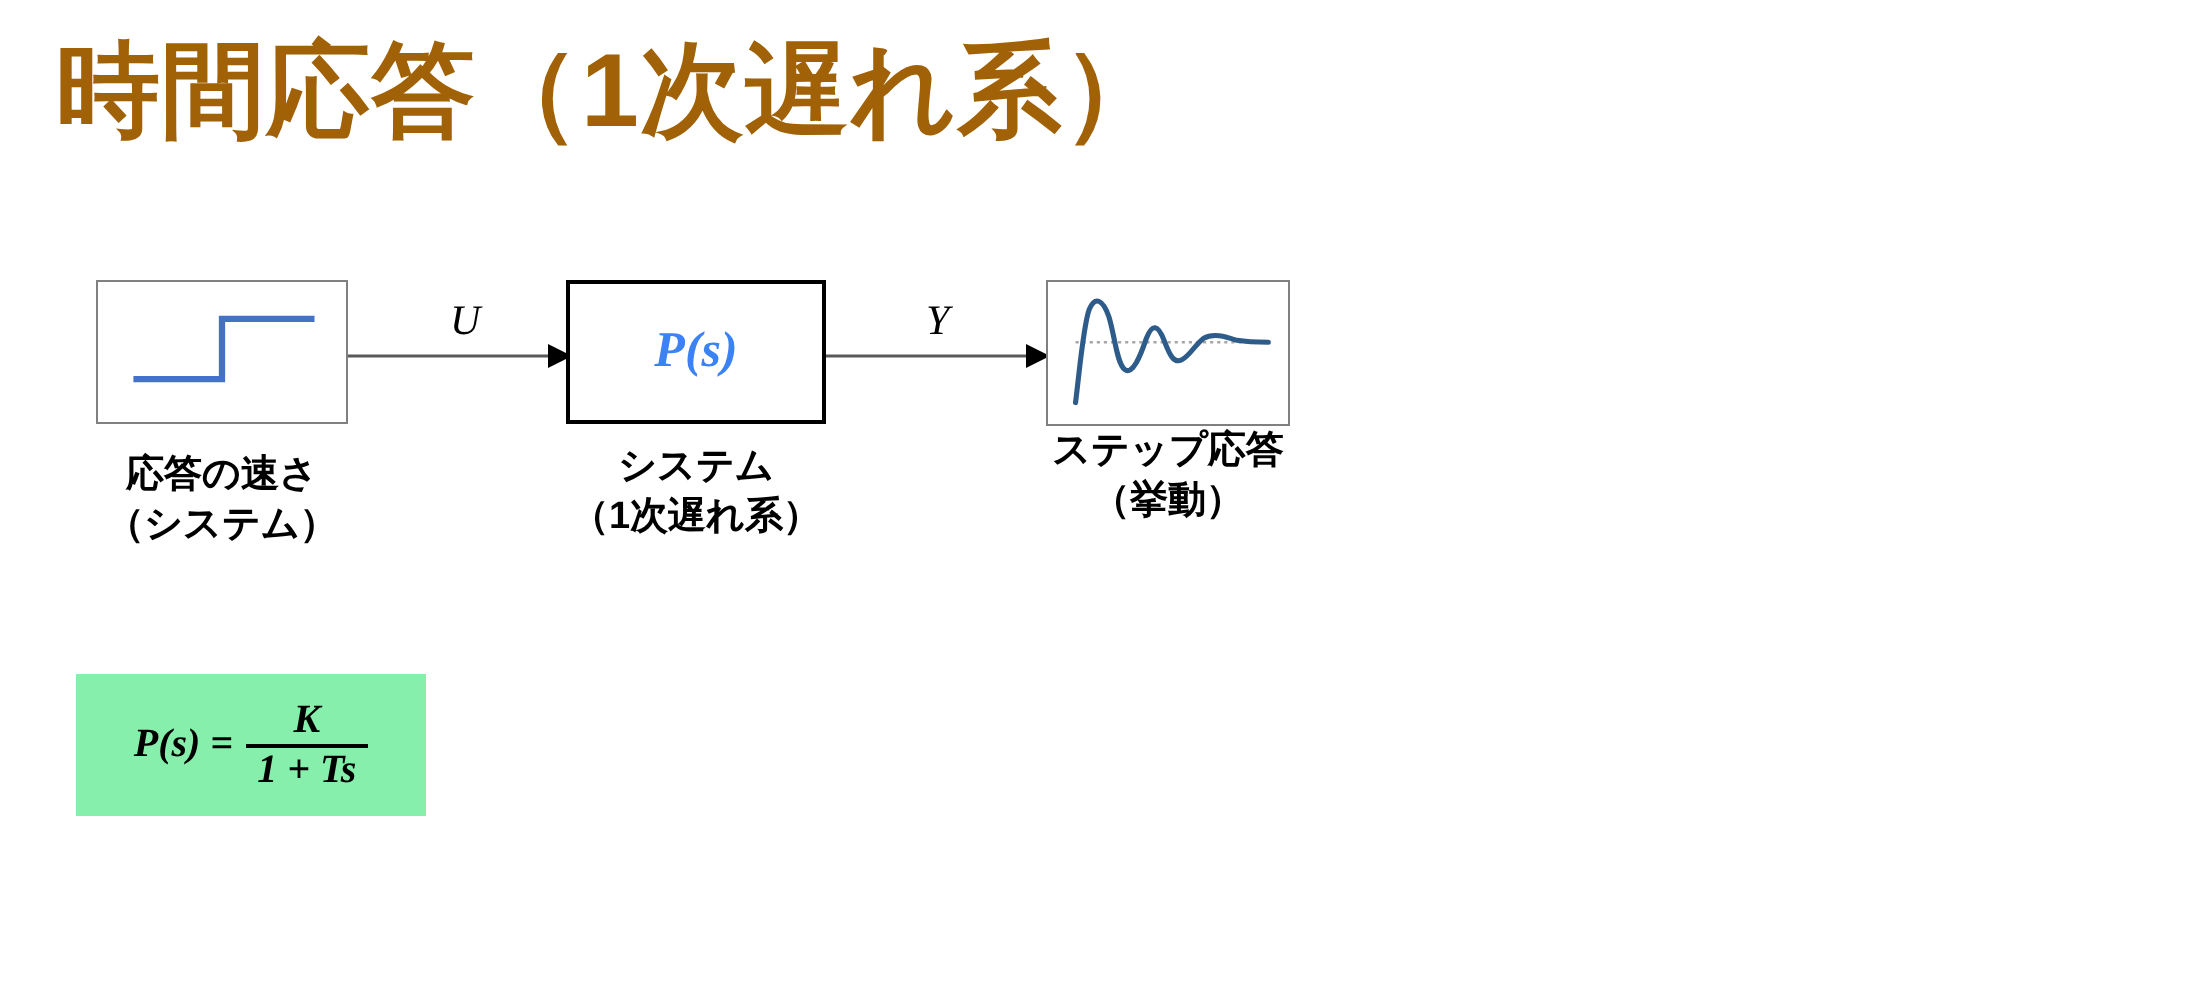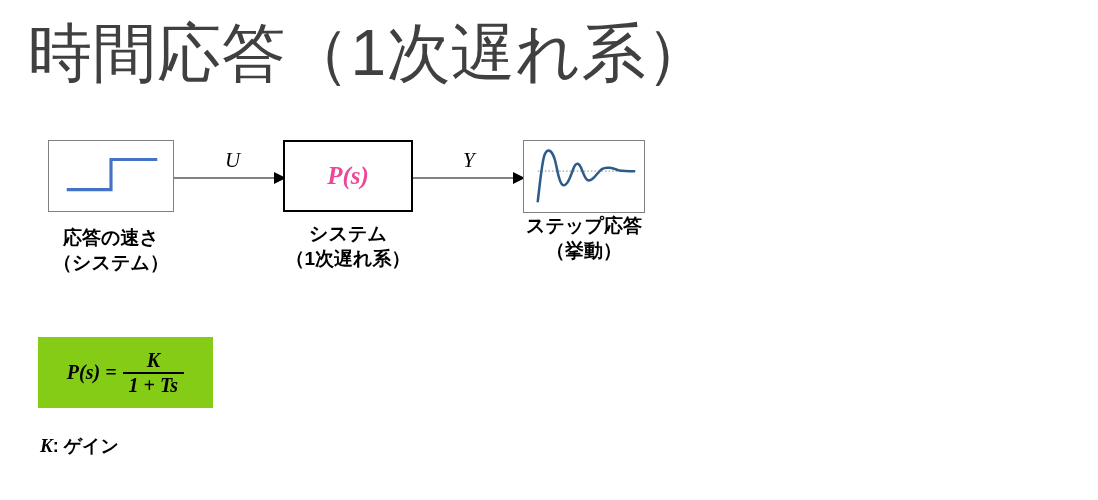--- a/index.html
+++ b/index.html
@@ -14,23 +14,23 @@
     overflow: hidden;
     font-family: "Liberation Sans", "DejaVu Sans", sans-serif;
     color: #000000;
   }
 
   
   #slide-title {
     position: absolute;
     left: 28px;
     top: 18px;
-    font-size: 64px;
-    font-weight: normal;
-    color: #404040;
+    font-size: 52px;
+    font-weight: bold;
+    color: #a16207;
     letter-spacing: 0.5px;
     white-space: nowrap;
     line-height: 1.1;
   }
 
   
   #block-diagram {
     position: absolute;
     left: 0;
     top: 0;
@@ -77,21 +77,21 @@
     top: 0;
     width: 100%;
     height: 100%;
     display: flex;
     align-items: center;
     justify-content: center;
     font-family: "Liberation Serif", "DejaVu Serif", serif;
     font-style: italic;
     font-weight: bold;
     font-size: 25px;
-    color: #ec4899;
+    color: #3b82f6;
   }
 
   
   .box-caption {
     position: absolute;
     text-align: center;
     font-size: 19px;
     font-weight: bold;
     line-height: 1.30;
     color: #000000;
@@ -119,21 +119,21 @@
   #label-u { left: 225px; top: 148px; }
   #label-y { left: 463px; top: 148px; }
 
   
   #formula-box {
     position: absolute;
     left: 38px;
     top: 337px;
     width: 175px;
     height: 71px;
-    background: #84cc16;
+    background: #86efac;
     display: flex;
     align-items: center;
     justify-content: center;
     font-family: "Liberation Serif", "DejaVu Serif", serif;
   }
   .formula-inner {
     display: flex;
     align-items: center;
     font-style: italic;
     font-weight: bold;
@@ -239,16 +239,13 @@
     <span class="formula-lhs">P(s) =</span>
     <span class="formula-frac">
       <span class="frac-num">K</span>
       <span class="frac-bar"></span>
       <span class="frac-den">1 + Ts</span>
     </span>
   </div>
 </div>
 
 <div id="legend">
-  <span class="legend-line">
-    <span class="legend-sym">K</span><span>:</span><span> ゲイン</span>
-  </span>
 </div>
 
 </body></html>

